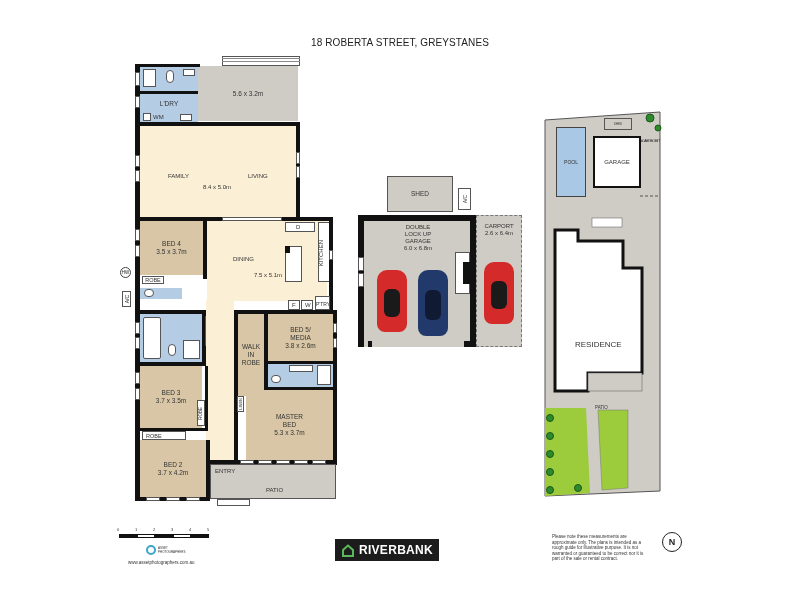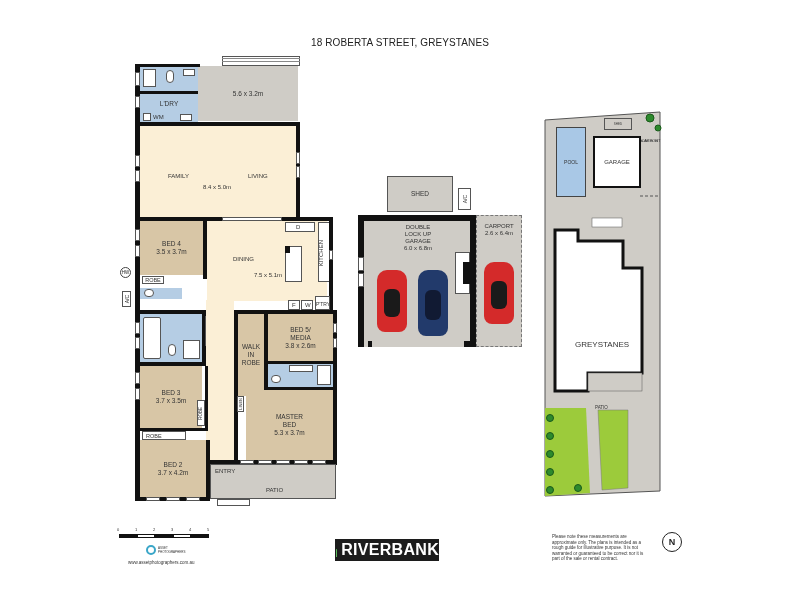--- a/index.html
+++ b/index.html
@@ -264,21 +264,21 @@
   <div class="room" style="left:556px;top:127px;width:30px;height:70px;background:#a9c8e6;border:1px solid #444;font-size:5px;">
     <span>POOL</span>
   </div>
   <div class="room outline" style="left:604px;top:118px;width:28px;height:12px;background:#cfccc6;font-size:3px;">
     <span>SHED</span>
   </div>
   <div class="room white" style="left:593px;top:136px;width:48px;height:52px;border:2px solid #111;font-size:6px;">
     <span>GARAGE</span>
   </div>
   <div class="lbl" style="left:641px;top:138px;font-size:4px;">CARPORT</div>
-  <div class="lbl" style="left:575px;top:340px;font-size:8px;">GREYSTANES</div>
+  <div class="lbl" style="left:575px;top:340px;font-size:8px;">RESIDENCE</div>
   <div class="lbl" style="left:595px;top:405px;font-size:4.5px;">PATIO</div>
 </div>
 
 <div>
   <div class="abs" style="left:119px;top:534px;width:18px;height:4px;background:#111;"></div>
   <div class="abs" style="left:137px;top:534px;width:18px;height:4px;background:#fff;border:1px solid #111;"></div>
   <div class="abs" style="left:155px;top:534px;width:18px;height:4px;background:#111;"></div>
   <div class="abs" style="left:173px;top:534px;width:18px;height:4px;background:#fff;border:1px solid #111;"></div>
   <div class="abs" style="left:191px;top:534px;width:18px;height:4px;background:#111;"></div>
   <div class="lbl" style="left:117px;top:527px;font-size:4px;">0</div>
@@ -292,20 +292,20 @@
 <div>
   <div class="abs" style="left:146px;top:545px;width:10px;height:10px;border-radius:50%;border:2px solid #3aa6c8;"></div>
   <div class="lbl" style="left:158px;top:546px;font-size:3px;width:30px;text-align:left;">ASSET PHOTOGRAPHERS</div>
   <div class="lbl" style="left:128px;top:560px;font-size:4.5px;">www.assetphotographers.com.au</div>
 </div>
 
 <div class="abs" style="left:335px;top:539px;width:104px;height:22px;background:#1c1c1c;display:flex;align-items:center;justify-content:center;gap:4px;">
   <svg width="14" height="13">
     <path d="M2,12 L2,6 L7,1.5 L12,6 L12,12 Z" fill="none" stroke="#5cb85c" stroke-width="2"></path>
   </svg>
-  <span style="color:#fff;font-weight:bold;font-size:16px;letter-spacing:0.3px;">RIVERBANK</span>
+  <span style="color:#fff;font-weight:bold;font-size:12px;letter-spacing:0.3px;">RIVERBANK</span>
 </div>
 
 <div class="abs legend-text" style="left:552px;top:534px;width:100px;">Please note these measurements are approximate only. The plans is intended as a rough guide for illustrative purpose. It is not warranted or guaranteed to be correct nor it is part of the sale or rental contract.</div>
 
 <div class="abs" style="left:662px;top:532px;width:20px;height:20px;border-radius:50%;border:1.5px solid #222;display:flex;align-items:center;justify-content:center;">
   <span style="font-size:9px;font-weight:bold;">N</span>
 </div>
 
 </body></html>

